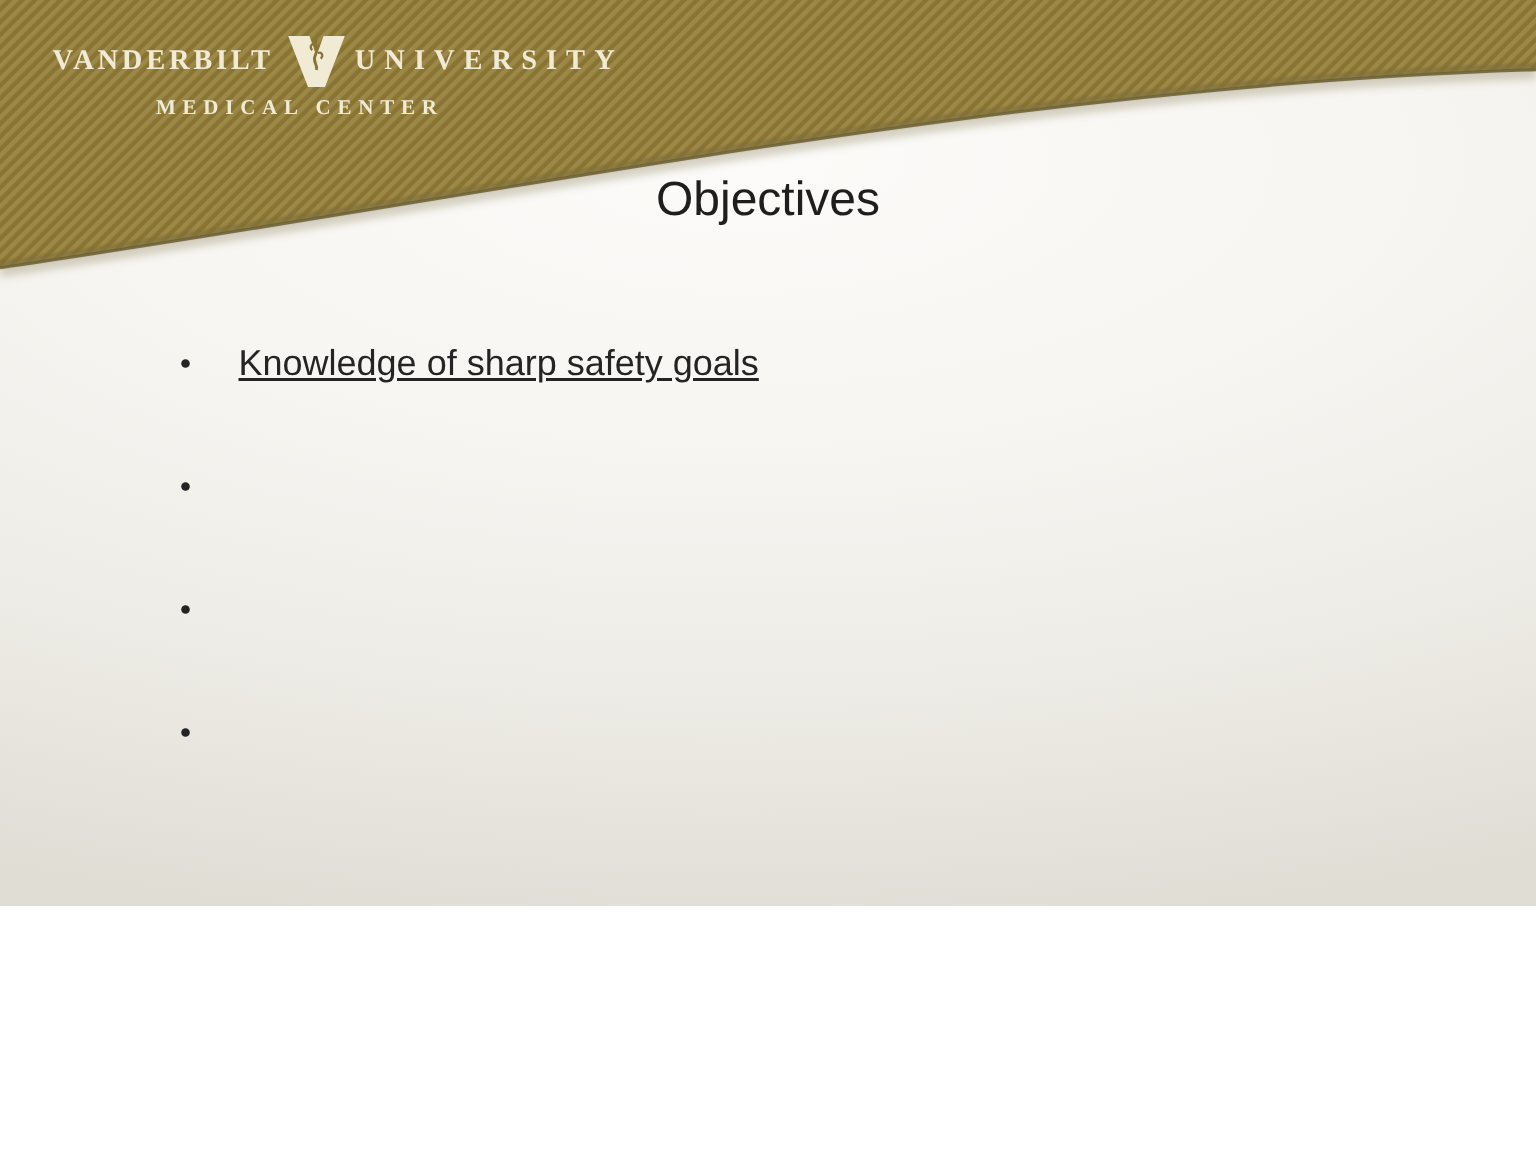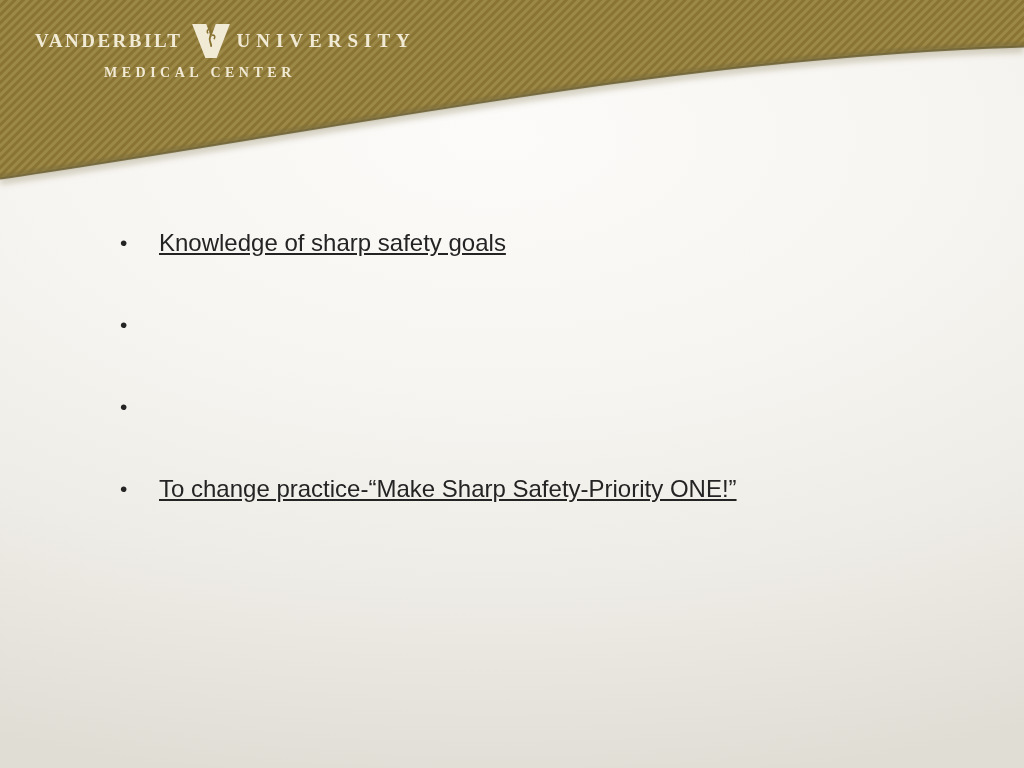--- a/index.html
+++ b/index.html
@@ -1,18 +1,18 @@
 <!DOCTYPE html>
 <html><head>
 <meta charset="utf-8">
 <style>
   * { margin:0; padding:0; box-sizing:border-box; }
   html,body { width:1024px; height:768px; background:#ffffff; }
   .slide {
-    position:relative; width:1024px; height:768px; overflow:hidden;
+    position:relative; width:1024px; height:604px; overflow:hidden;
     background: radial-gradient(120% 85% at 48% 18%,
       #fcfbf9 0%, #f7f5f1 38%, #eeece6 68%, #e0ddd5 100%);
     font-family:"Liberation Sans", sans-serif;
   }
   .swoosh { position:absolute; top:0; left:0; display:block; }
   
   .logo { position:absolute; top:24px; left:35px; color:#f1ead5;
           font-family:"Liberation Serif", serif; z-index:5; }
   .logo-row1 { display:flex; align-items:center; }
   .logo-vanderbilt { font-size:19px; font-weight:700; letter-spacing:2.5px; white-space:nowrap; }
@@ -61,31 +61,31 @@
       <svg class="v-mark" width="38" height="34" viewBox="0 0 40 36" aria-hidden="true">
         <path d="M0,0 L15,0 L20,14 L25,0 L40,0 L26,36 L14,36 Z" fill="#f1ead5"></path>
         <path d="M20,2 C17,7 22,9 19,14 C17,18 21,20 20,24" fill="none" stroke="#8a7434" stroke-width="2"></path>
         <path d="M19,6 C16,5 15,8 17,10 M21,12 C24,11 25,14 23,16" fill="none" stroke="#8a7434" stroke-width="1.6"></path>
       </svg>
       <span class="logo-university">UNIVERSITY</span>
     </div>
     <div class="logo-row2">MEDICAL CENTER</div>
   </div>
 
+  <div class="title">Objectives</div>
 
   <ul class="bullets">
     <li>
       <span class="bullet-marker">•</span>
       <span class="bullet-text">Knowledge of sharp safety goals</span>
     </li>
     <li>
       <span class="bullet-marker">•</span>
     </li>
     <li>
       <span class="bullet-marker">•</span>
     </li>
     <li>
       <span class="bullet-marker">•</span>
-      <span class="bullet-text">To change practice-“Make Sharp Safety-Priority ONE!”</span>
     </li>
   </ul>
 
 </div>
 
 </body></html>

